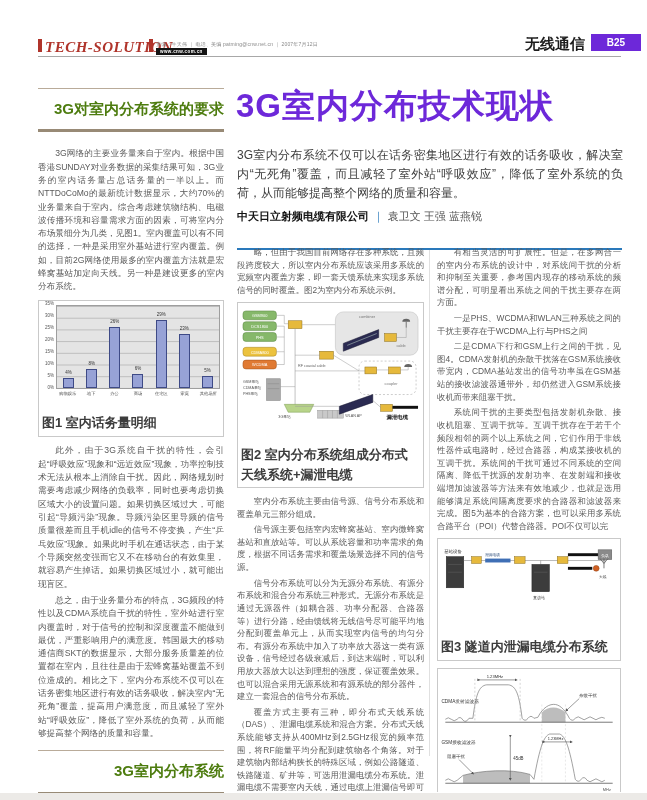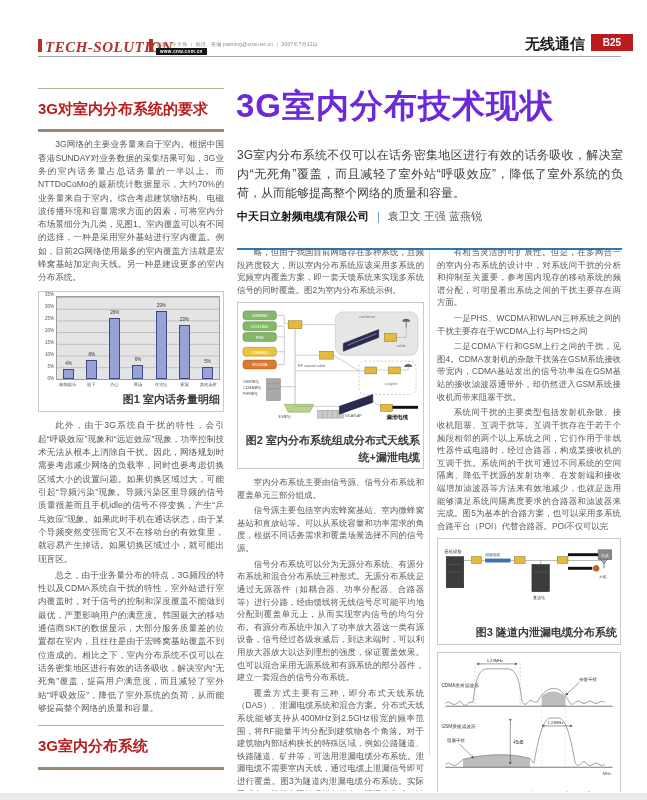--- a/index.html
+++ b/index.html
@@ -9,45 +9,45 @@
     font-family:"Liberation Sans", sans-serif; color:#444; overflow:hidden;
   }
   
   .brand-bar { position:absolute; width:4px; height:13px; background:#b0342b; }
   #brand { position:absolute; left:45px; top:39px; font-family:"Liberation Serif", serif;
     font-style:italic; font-weight:bold; font-size:15px; color:#b0342b; letter-spacing:.5px; }
   #masthead-info { position:absolute; left:156px; top:41px; font-size:5px; color:#888; letter-spacing:.2px; }
   #masthead-site { position:absolute; left:156px; top:48px; background:#141414; color:#fff;
     font-size:4.5px; font-weight:bold; padding:1px 4px; letter-spacing:.4px; }
   #section-label { position:absolute; right:62px; top:35px; font-size:15px; font-weight:bold; color:#1d1d1d; }
-  #page-badge { position:absolute; left:591px; top:34px; width:42px; height:17px; background:#b91c1c;
+  #page-badge { position:absolute; left:591px; top:34px; width:50px; height:17px; background:#6d28d9;
     color:#fff; font-size:10px; font-weight:bold; text-align:center; line-height:17px; }
   #header-rule { position:absolute; left:38px; top:56px; width:583px; height:1px; background:#a8a8a8; }
   
   #headline { position:absolute; left:236px; top:84px; font-size:33px; font-weight:800;
     color:#6d28d9; letter-spacing:1px; }
   #lede { position:absolute; left:237px; top:146px; width:386px; font-size:12px; line-height:1.6;
     color:#3d3d3d; text-align:justify; }
   #byline { position:absolute; left:237px; top:209px; width:385px; padding-bottom:24px;
     border-bottom:2px solid #2a79bb; font-size:11px; color:#555; }
   #byline .org { font-weight:bold; color:#111; }
   #byline .sep { color:#2a79bb; padding:0 4px; }
   
   .col { position:absolute; overflow:hidden; text-align:justify; }
   #col-left   { left:38px;  top:88px;  width:186px; height:706px; font-size:8.6px; line-height:1.55; color:#5a5a5a; }
   #col-mid    { left:237px; top:246px; width:187px; height:545px; font-size:8.4px; line-height:1.5;  color:#5a5a5a; }
   #col-right  { left:437px; top:246px; width:184px; height:546px; font-size:8.4px; line-height:1.5;  color:#5a5a5a; }
   #col-divider{ position:absolute; left:429px; top:250px; width:1px; height:506px; background:#e0e0e0; }
   .col p { text-indent:2em; margin-bottom:3px; }
-  .sec-hdr { border-top:1px solid #b9ab99; border-bottom:3px solid #988a76; text-align:left;
-    font-size:15px; font-weight:bold; color:#b91c1c; padding:8px 0 9px; margin-bottom:6px; text-indent:0; }
+  .sec-hdr { border-top:1px solid #b9ab99; border-bottom:3px solid #988a76; text-align:right;
+    font-size:15px; font-weight:bold; color:#4d7c0f; padding:8px 0 9px; margin-bottom:15px; text-indent:0; }
   .sec-hdr.second { margin-top:10px; }
   
   .figbox { border:1px solid #c9c9c9; margin:6px 0 7px; padding:4px 3px 3px; background:#fff; }
-  .figcap { text-align:right; font-size:11px; font-weight:bold; color:#3c3c3c; margin-top:3px; text-indent:0; }
+  .figcap { text-align:left; font-size:13px; font-weight:bold; color:#3c3c3c; margin-top:16px; text-indent:0; }
   
   #chart { display:flex; align-items:stretch; height:84px; }
   #chart-y { position:relative; width:14px; font-size:4.5px; color:#555; }
   #chart-y .ytick { position:absolute; right:2px; transform:translateY(50%); }
   #chart-plot { position:relative; flex:1; background:#e4e4e4; border:1px solid #9e9e9e;
     background-image:linear-gradient(#bdbdbd 1px, transparent 1px); background-size:100% 14.28%;
     display:flex; align-items:flex-end; }
   .bar-col { flex:1; height:100%; display:flex; flex-direction:column; justify-content:flex-end; align-items:center; }
   .bar-val { font-size:4.5px; color:#333; margin-bottom:1px; }
   .bar { width:11px; background:#97a2d6; border:1px solid #3e4a86; }

